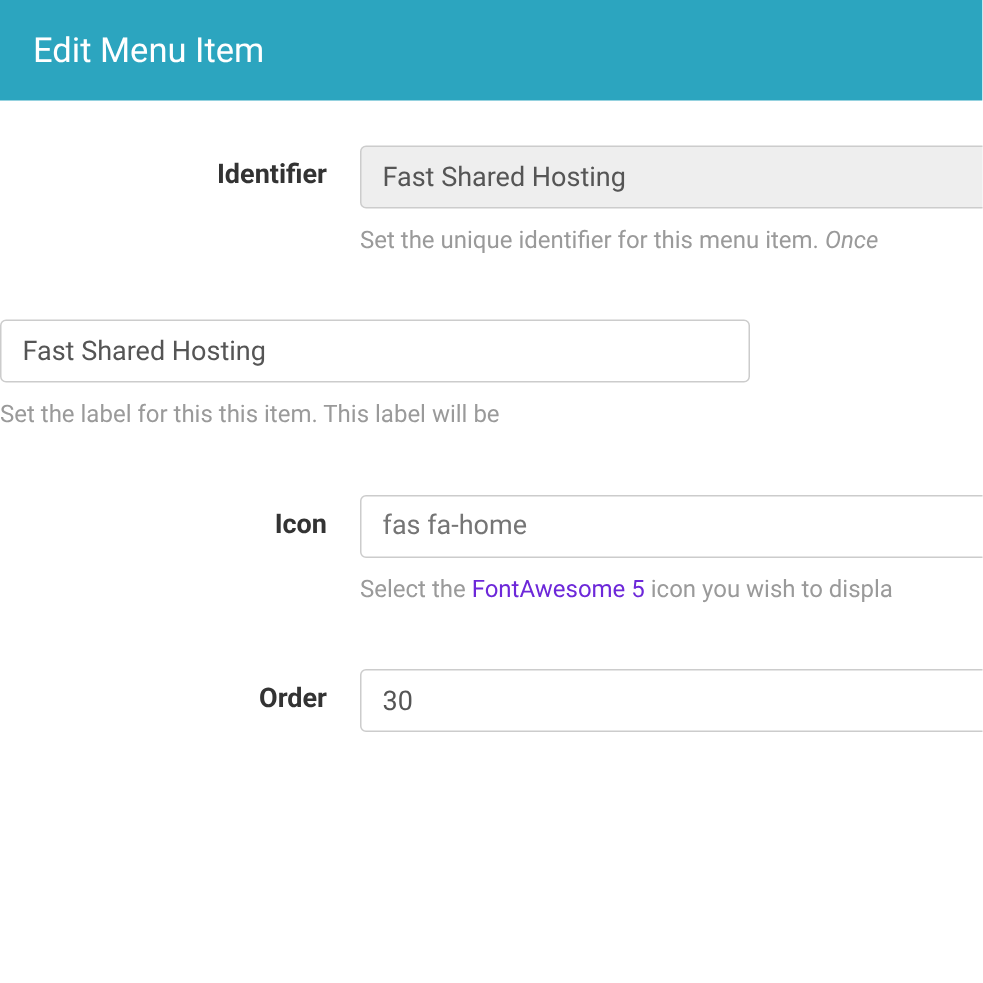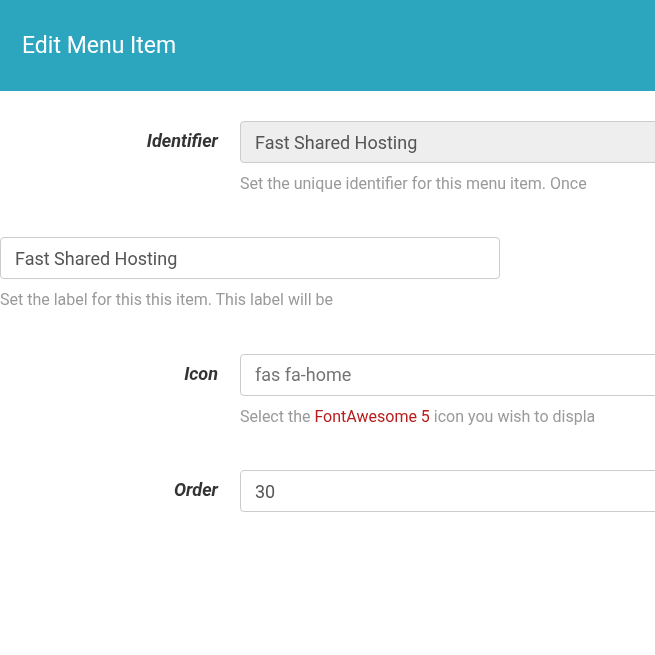--- a/index.html
+++ b/index.html
@@ -5,42 +5,41 @@
     * { box-sizing: border-box; margin: 0; padding: 0; }
     html, body { width: 655px; height: 655px; overflow: hidden; }
     body {
       font-family: -apple-system, BlinkMacSystemFont, "Segoe UI", Roboto, "Helvetica Neue", Arial, sans-serif;
       background: #fff;
       color: #333;
     }
     .header {
       background: #2ca5bf;
       color: #fff;
-      padding: 32px 22px;
+      padding: 20px 22px;
       font-size: 23px;
       font-weight: 400;
     }
     .form-area {
       padding: 30px 0 0 0;
     }
     .form-row {
       display: flex;
       align-items: flex-start;
       margin-bottom: 42px;
     }
     .form-label {
       width: 240px;
       min-width: 240px;
       text-align: right;
       padding-right: 22px;
       padding-top: 9px;
       font-weight: 700;
       font-size: 18px;
       color: #333;
-      font-style: italic;
     }
     .form-control-wrap {
       flex: 1;
       min-width: 0;
     }
     .form-control {
       width: 500px;
       height: 42px;
       padding: 8px 14px;
       font-size: 18px;
@@ -57,23 +56,24 @@
       cursor: not-allowed;
     }
     .help-text {
       margin-top: 10px;
       font-size: 16px;
       color: #9a9a9a;
       line-height: 1.4;
       white-space: nowrap;
     }
     .help-text .italic {
+      font-style: italic;
     }
     .help-text a {
-      color: #b91c1c;
+      color: #6d28d9;
       text-decoration: none;
       text-align: center;
     }
   </style>
 </head>
 <body>
 
 <div class="header">
   <span>Edit Menu Item</span>
 </div>

